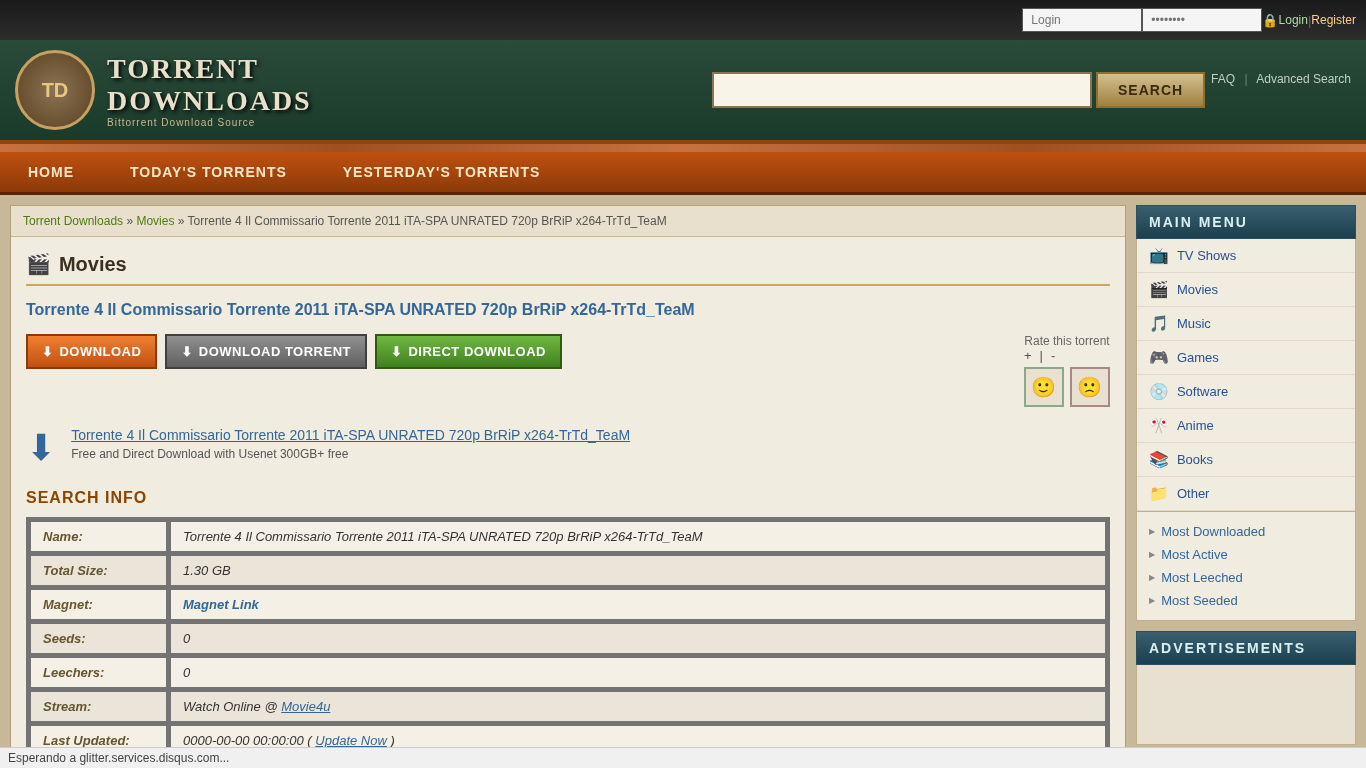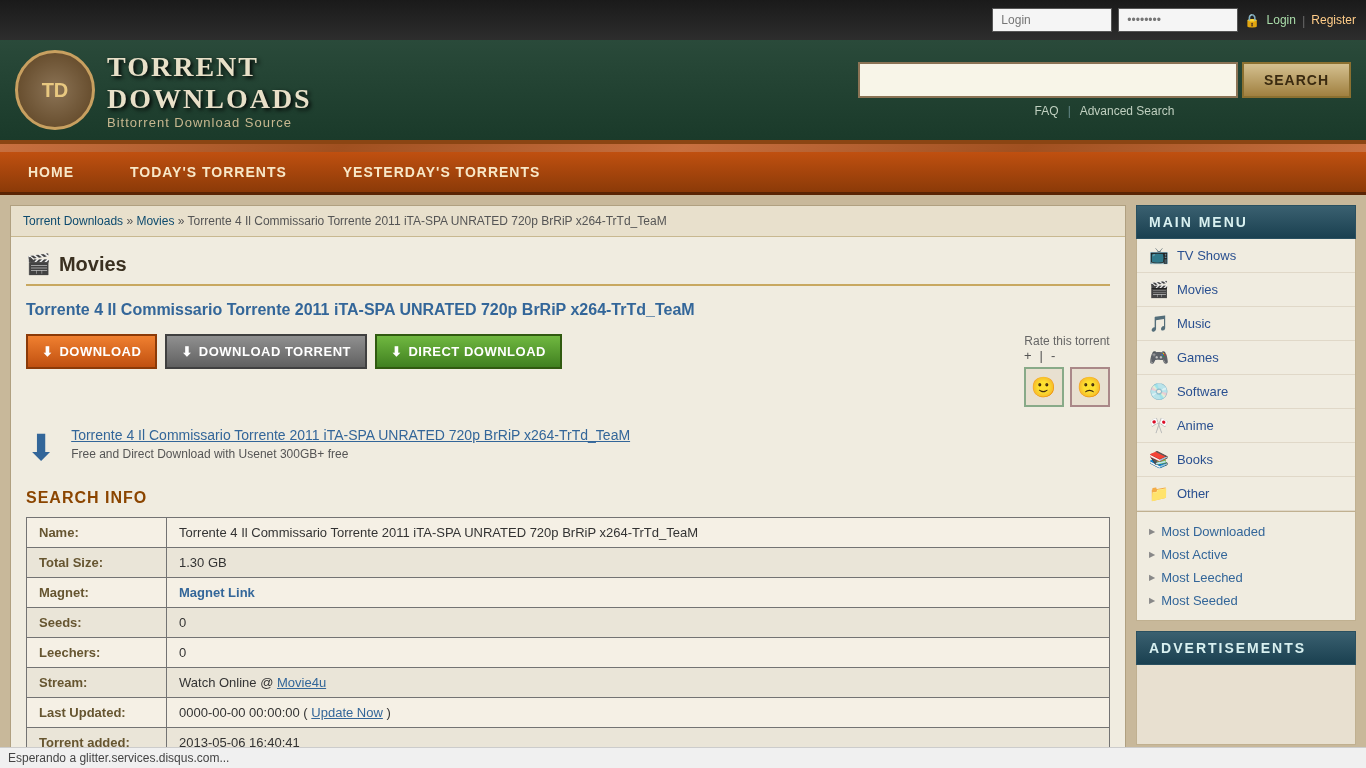--- a/index.html
+++ b/index.html
@@ -5,21 +5,20 @@
     * { margin: 0; padding: 0; box-sizing: border-box; }
     body { font-family: Arial, sans-serif; font-size: 13px; background: #c8b89a; }
 
     
     .top-bar {
       background: linear-gradient(to bottom, #1a1a1a, #2d2d2d);
       padding: 8px 10px;
       display: flex;
       align-items: center;
       justify-content: flex-end;
-      gap: 6px;
     }
     .top-bar input {
       padding: 4px 8px;
       border: 1px solid #555;
       background: #f5f5f5;
       font-size: 12px;
     }
     .top-bar .login-btn, .top-bar .register-btn {
       color: #ccc;
       font-size: 12px;
@@ -66,28 +65,28 @@
     }
     .logo-text .title {
       font-size: 28px;
       font-weight: bold;
       color: #e8e0c8;
       font-family: 'Georgia', serif;
       text-shadow: 2px 2px 4px #000;
       letter-spacing: 2px;
     }
     .logo-text .subtitle {
-      font-size: 13px;
+      font-size: 10px;
       color: #c8b890;
       letter-spacing: 1px;
     }
     .search-area {
       display: flex;
-      flex-direction: column;
-      align-items: center;
+      flex-direction: row;
+      align-items: flex-start;
       gap: 6px;
     }
     .search-row {
       display: flex;
       gap: 4px;
     }
     .search-input {
       width: 380px;
       padding: 8px 10px;
       border: 2px solid #8b7355;
@@ -149,21 +148,21 @@
     }
 
     
     .breadcrumb {
       background: #e8e0cc;
       padding: 8px 12px;
       border-bottom: 1px solid #c8b890;
       font-size: 12px;
       color: #555;
     }
-    .breadcrumb a { color: #0c4a6e; text-decoration: none; }
+    .breadcrumb a { color: #4d7c0f; text-decoration: none; }
 
     
     .page-body {
       padding: 15px;
     }
 
     .page-title-row {
       display: flex;
       align-items: center;
       gap: 8px;
@@ -254,22 +253,23 @@
 
     .info-table {
       width: 100%;
       border-collapse: collapse;
       font-size: 13px;
     }
     .info-table tr:nth-child(odd) { background: #f5f0e5; }
     .info-table tr:nth-child(even) { background: #eae5d8; }
     .info-table td {
       padding: 7px 12px;
-      border: 1px solid #737373;
+      border: 5px solid #737373;
       vertical-align: top;
+      font-style: italic;
     }
     .info-table td:first-child {
       width: 140px;
       color: #665530;
       font-weight: bold;
     }
     .info-table td:last-child { color: #333; }
     .info-table a { color: #336699; text-decoration: none; }
     .magnet-link { color: #336699; font-weight: bold; }
 

